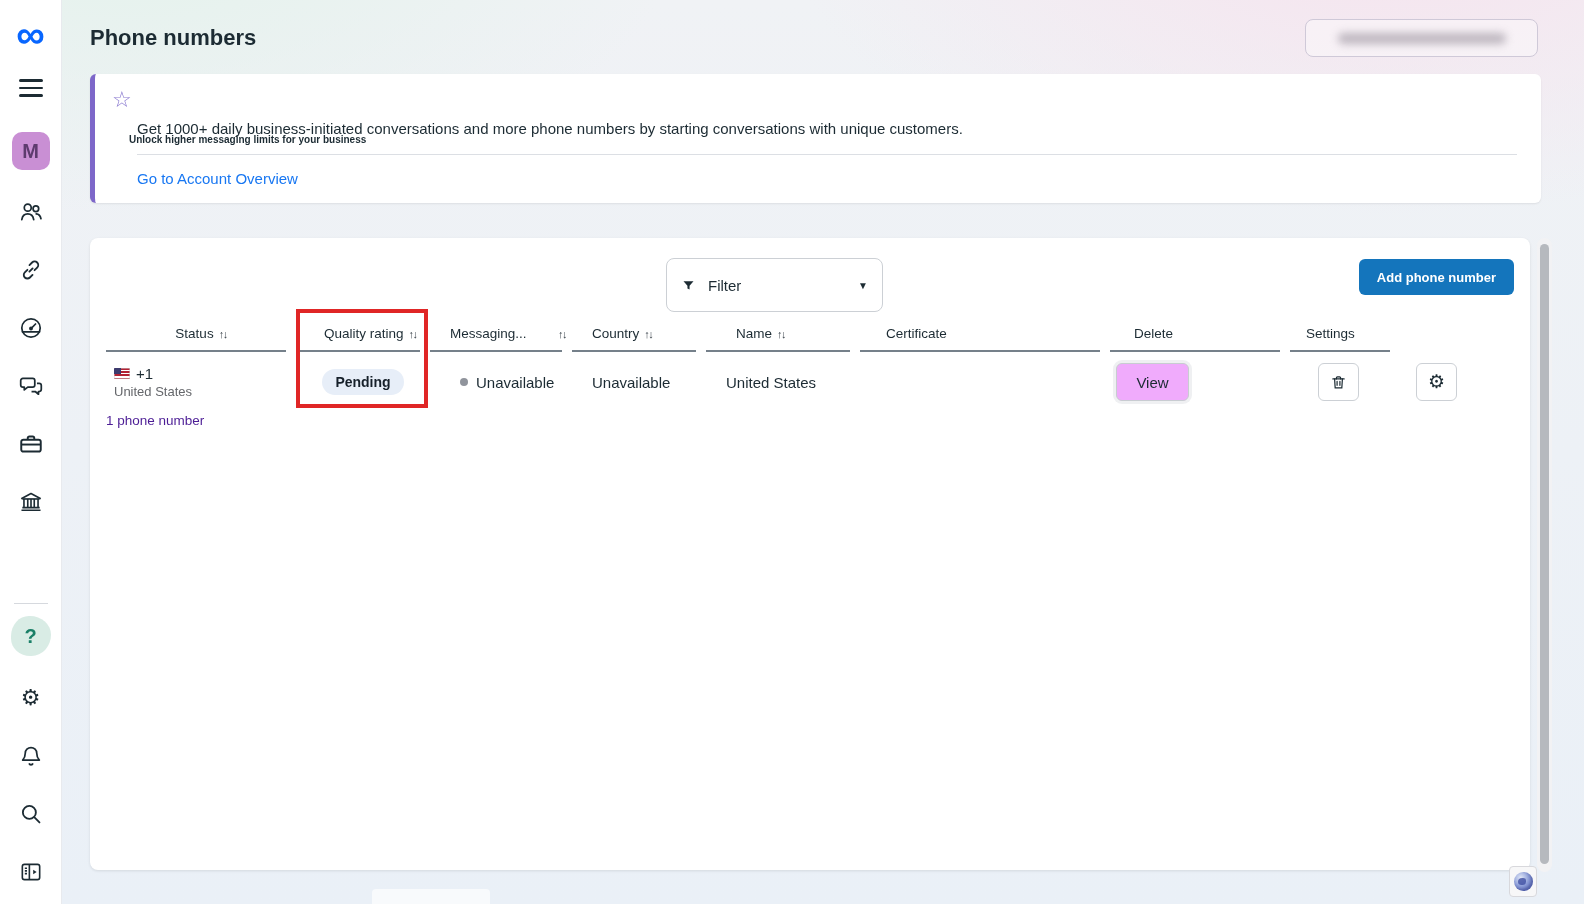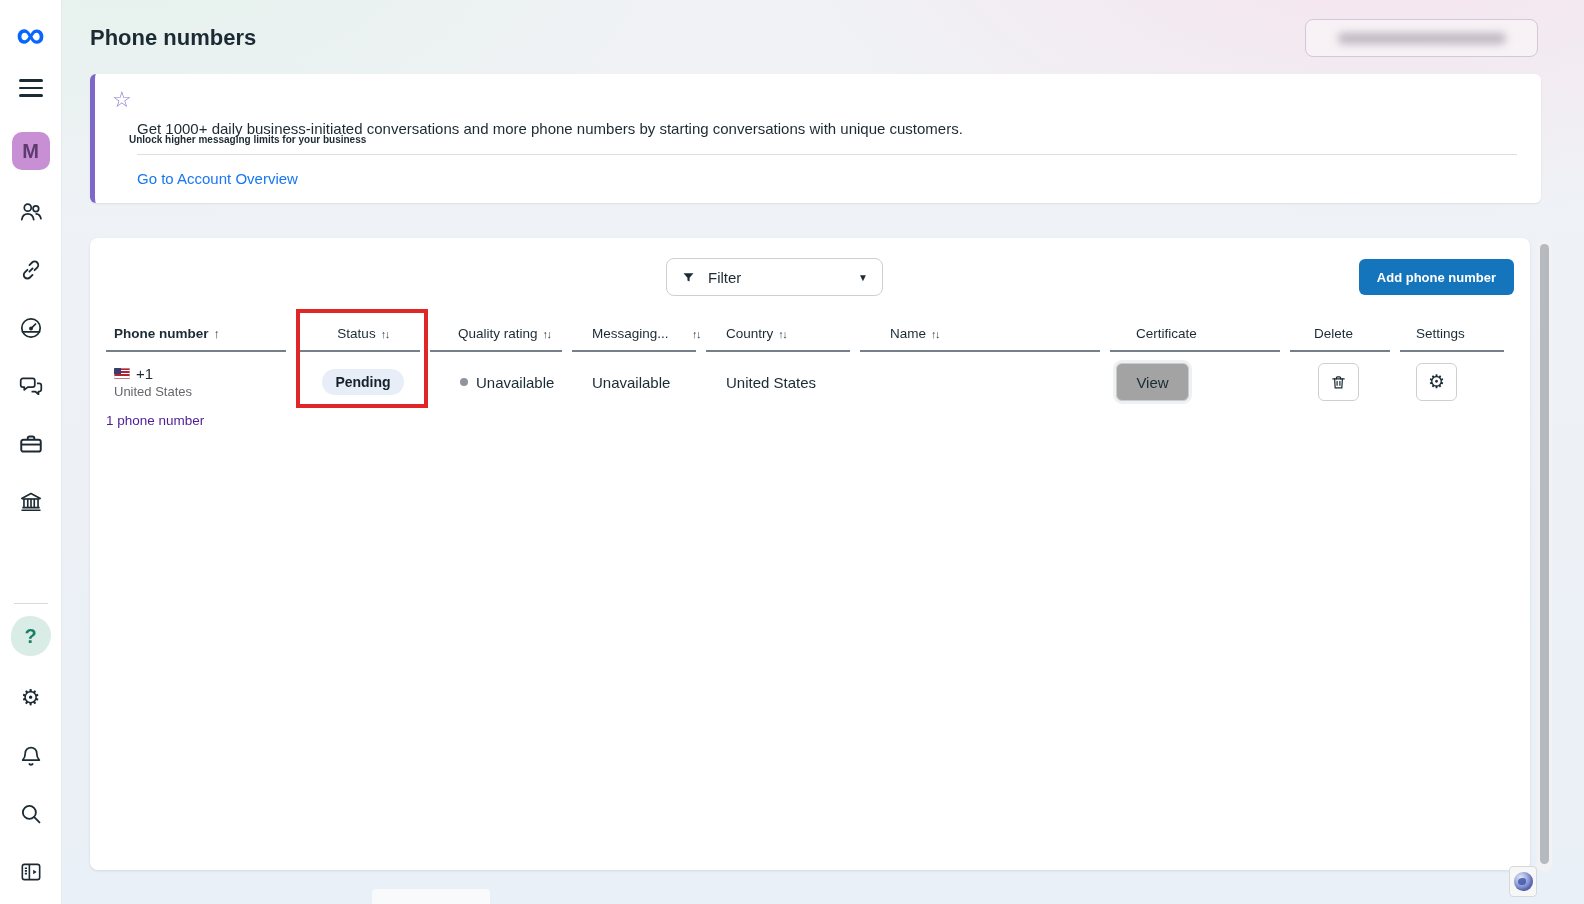--- a/index.html
+++ b/index.html
@@ -47,21 +47,21 @@
   .banner-divider { position:absolute; left:42px; top:80px; width:1380px; height:1px; background:#dcdfe4; }
   .banner-link { position:absolute; left:42px; top:96px; font-size:15px; color:#1877f2; cursor:pointer; text-decoration:none; }
   
   .card { position:absolute; left:90px; top:238px; width:1440px; height:632px; background:#fff;
     border-radius:8px; box-shadow:0 1px 3px rgba(0,0,0,.1); }
   .search-box { position:absolute; left:16px; top:20px; width:548px; height:38px; border:1px solid #ccd0d5;
     border-radius:8px; display:flex; align-items:center; padding:0 12px; gap:9px; background:#fff; }
   .search-box svg { width:17px; height:17px; color:#65676b; flex:none; }
   .search-box input { border:none; outline:none; flex:1; font-size:15px; font-family:inherit; color:#1c2b33; background:transparent; }
   .search-box input::placeholder { color:#65676b; }
-  .filter-box { position:absolute; left:576px; top:20px; width:217px; height:38px; border:1px solid #ccd0d5;
+  .filter-box { position:absolute; left:576px; top:20px; width:217px; height:54px; border:1px solid #ccd0d5;
     border-radius:8px; display:flex; align-items:center; padding:0 14px; gap:12px; cursor:pointer; background:#fff; }
   .filter-box svg { width:15px; height:15px; flex:none; }
   .filter-label { font-size:15px; color:#1c2b33; }
   .filter-caret { margin-left:auto; font-size:10px; color:#1c2b33; }
   .add-btn { position:absolute; right:16px; top:21px; height:36px; padding:0 18px; background:#1475bc;
     color:#fff; font-size:13px; font-weight:700; border:none; border-radius:6px; cursor:pointer; font-family:inherit; }
   
   .tbl { position:absolute; left:16px; top:77px; width:1408px; }
   .thead, .trow { display:grid; grid-template-columns:190px 134px 142px 134px 154px 250px 180px 110px 114px; }
   .th { position:relative; height:37px; display:flex; align-items:center; font-size:13.5px; color:#1c2b33; gap:5px; }
@@ -84,21 +84,21 @@
     background:repeating-linear-gradient(180deg,#b22234 0 1.6px,#fff 1.6px 3.2px); box-shadow:0 0 0 .5px #d0d0d0 inset; }
   .flag i { position:absolute; left:0; top:0; width:45%; height:55%; background:#3c3b6e; }
   .phone-sub { font-size:13px; color:#65676b; }
   .td-status { justify-content:center; }
   .badge { background:#e7eef8; color:#16202a; font-weight:700; font-size:14px; padding:5px 13px; border-radius:13px; }
   .td-quality { padding-left:30px; gap:8px; }
   .q-dot { width:8px; height:8px; border-radius:50%; background:#90949c; flex:none; }
   .td-messaging { padding-left:20px; }
   .td-country { padding-left:20px; }
   .td-cert { padding-left:6px; }
-  .view-btn { width:73px; height:38px; background:#a3a3a3; border:1px solid #c8ccd1; border-radius:6px;
+  .view-btn { width:73px; height:38px; background:#f0abfc; border:1px solid #c8ccd1; border-radius:6px;
     font-size:15px; color:#1c2b33; font-family:inherit; cursor:pointer; box-shadow:0 0 0 3px rgba(120,130,150,.12); }
   .td-delete { padding-left:28px; }
   .td-settings { padding-left:16px; }
   .icon-btn { width:41px; height:38px; background:#fff; border:1px solid #ccd0d5; border-radius:6px;
     display:flex; align-items:center; justify-content:center; cursor:pointer; color:#1c2b33; }
   .icon-btn svg { width:17px; height:17px; }
   .icon-btn .gear-glyph { font-size:19px; }
   .tbl-summary { position:absolute; left:16px; top:175px; font-size:13.5px; color:#4c1d95; }
   
   .annotation-box { position:absolute; left:296px; top:309px; width:132px; height:99px;
@@ -243,24 +243,20 @@
       <path d="M4 5h16l-6.3 7.3v6.2l-3.4-1.8v-4.4L4 5z" fill="#1c2b33"></path>
     </svg>
     <span class="filter-label">Filter</span>
     <span class="filter-caret">▼</span>
   </div>
 
   <button class="add-btn">Add phone number</button>
 
   <div class="tbl">
     <div class="thead">
-      <div class="th th-phone">
-        <span>Phone number</span>
-        <span class="sort">↑</span>
-      </div>
       <div class="th th-status">
         <span>Status</span>
         <span class="sort">↑↓</span>
       </div>
       <div class="th th-quality">
         <span>Quality rating</span>
         <span class="sort">↑↓</span>
       </div>
       <div class="th th-messaging">
         <span>Messaging...</span>

